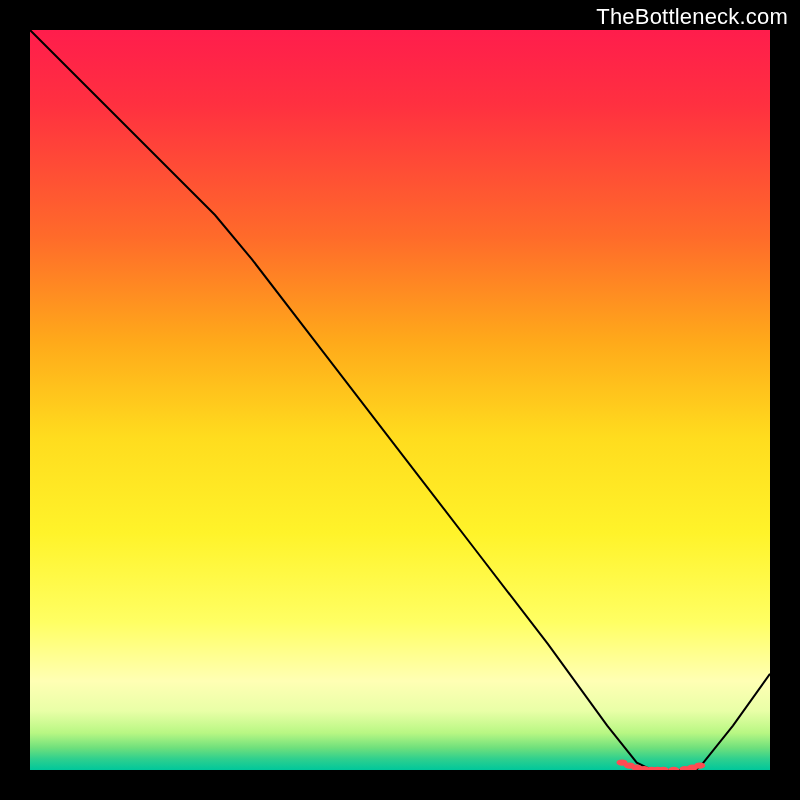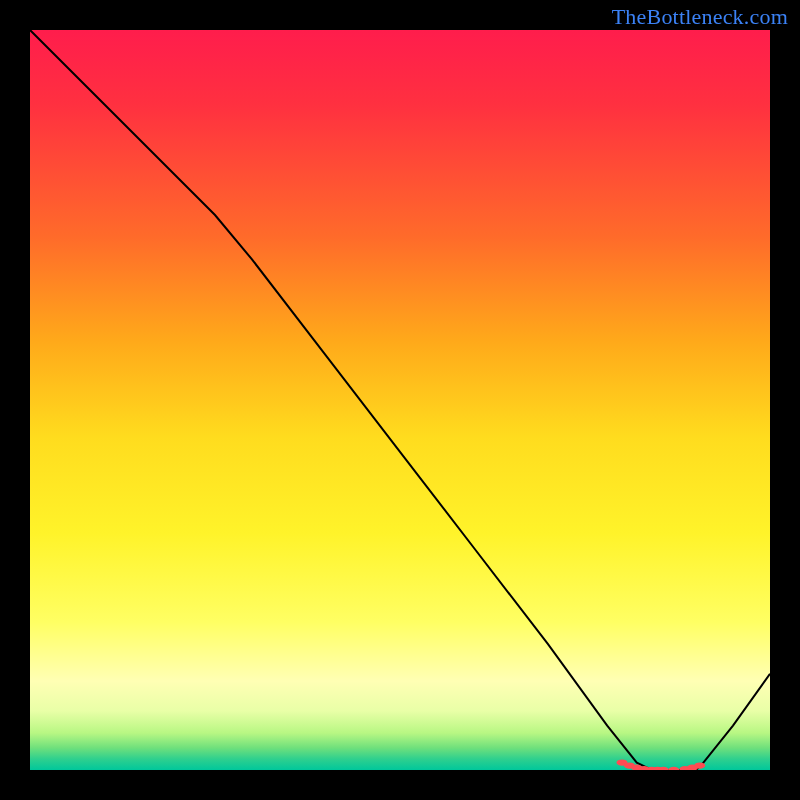--- a/index.html
+++ b/index.html
@@ -38,22 +38,22 @@
     left: 30px;
     top: 30px;
     width: 740px;
     height: 740px;
   }
 
   #watermark {
     position: absolute;
     top: 4px;
     right: 12px;
-    color: #3b82f6;
-    font-family: Liberation Serif, serif;
+    color: #ffffff;
+    font-family: Liberation Sans, sans-serif;
     font-size: 22px;
     letter-spacing: 0.2px;
   }
 </style>
 </head>
 <body>
 <div id="stage">
 
   <div id="plot"></div>
 

